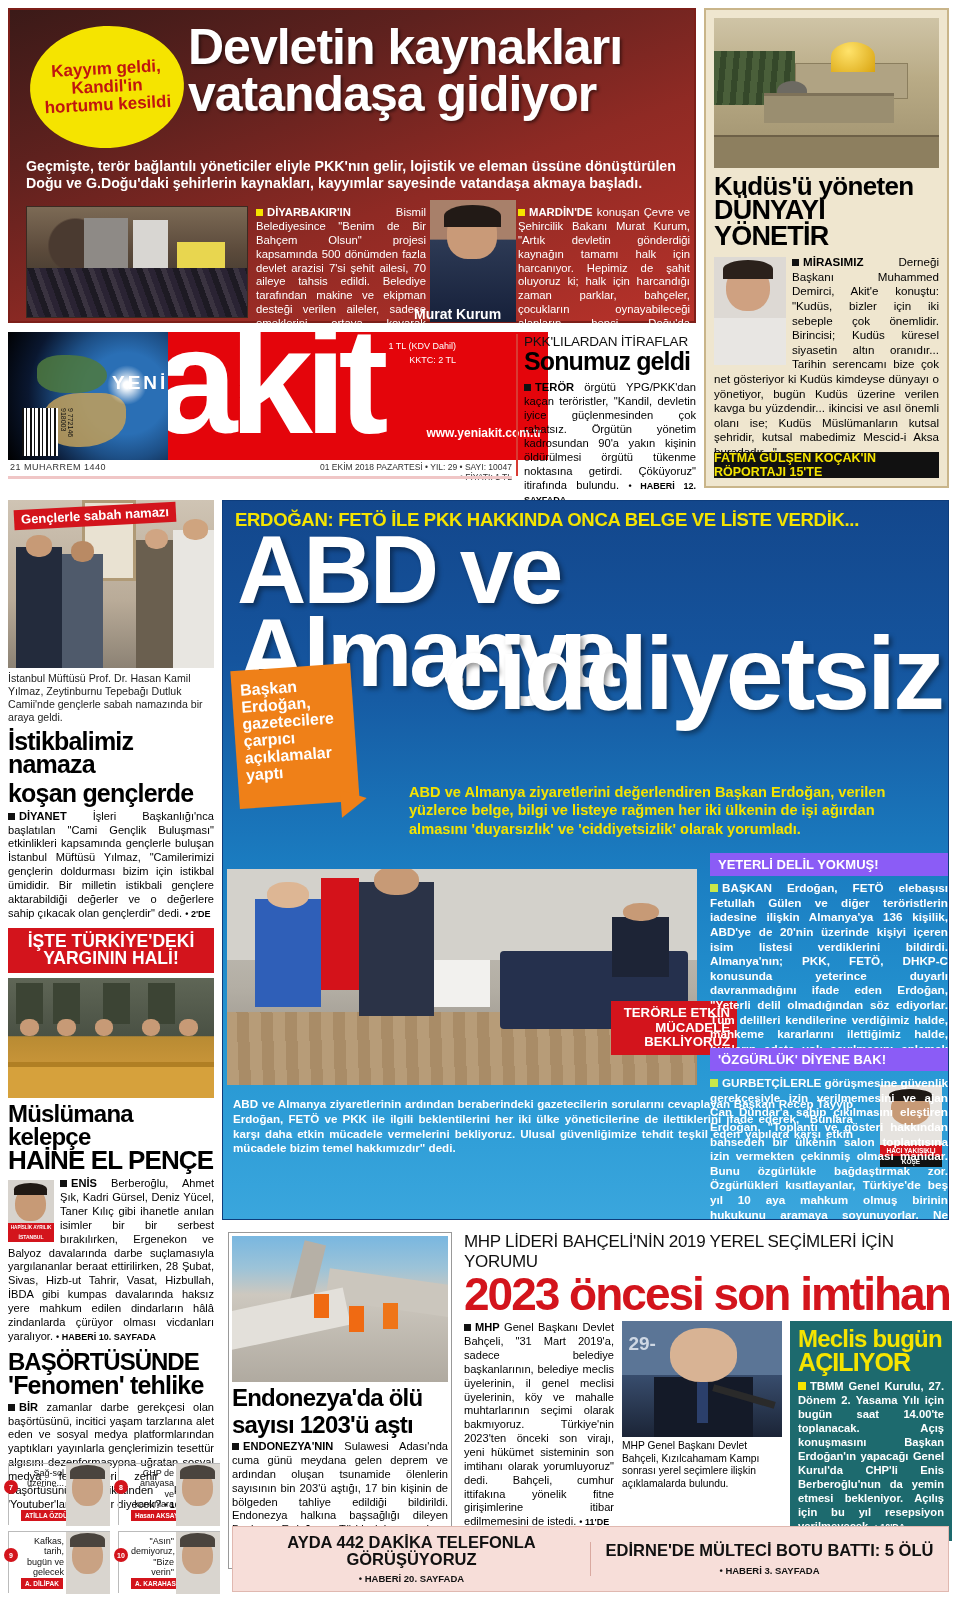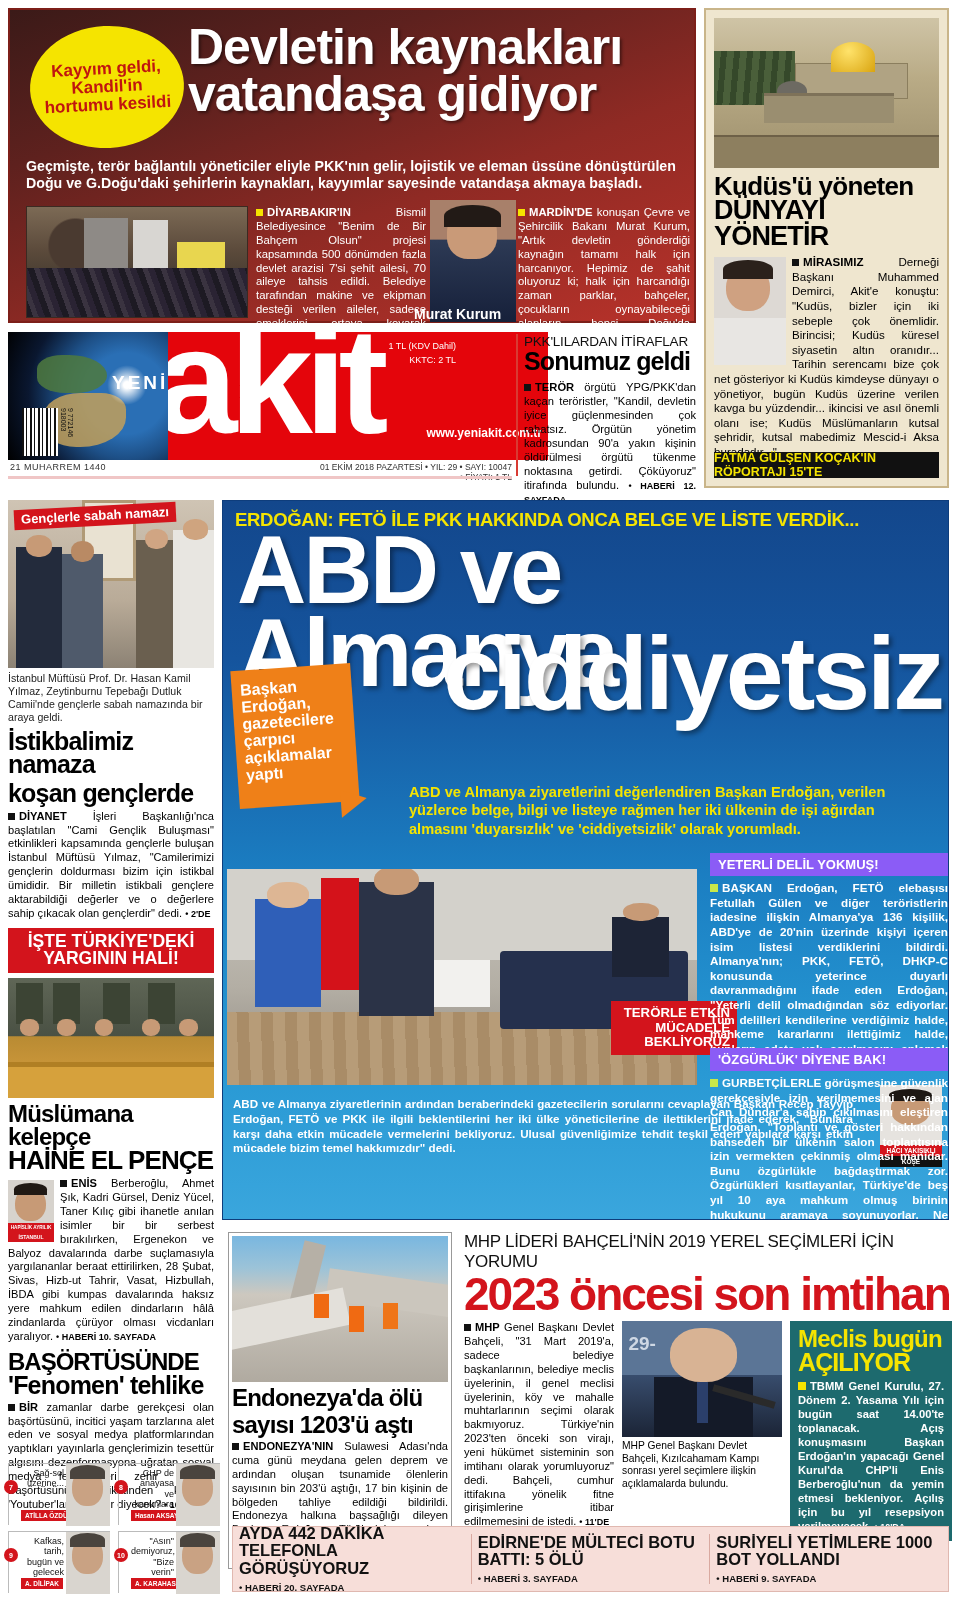--- a/index.html
+++ b/index.html
@@ -377,21 +377,21 @@
   .meclis-h2 { color:#f5e400; font-weight:bold; font-size:25px; line-height:.94; letter-spacing:-.9px;}
   .meclis-b { font-weight:bold; font-size:11.2px; line-height:1.25; margin-top:5px; text-align:justify; }
   .sqy { display:inline-block; width:8px; height:8px; background:#f5e400; margin-right:4px; }
 
   
   .bottom-strap {
     position:absolute; left:232px; top:1526px; width:717px; height:66px;
     background:#f7ded9; border:1px solid #e0b8b0;
     display:flex; align-items:center;
   }
-  .bs-item { flex:1; padding: 0 6px; }
+  .bs-item { flex:1; text-align:center; padding: 0 6px; }
   .bs-item + .bs-item { border-left: 1px solid #d9a9a0; }
   .bs-t { font-size: 16.5px; font-weight:bold; line-height:1.06; color:#111; }
   .bs-p { font-size: 9.5px; font-weight:bold; margin-top:5px; color:#111; }
 </style>
 </head>
 <body>
 
 <div class="page">
 
   <div class="top-banner">
@@ -699,19 +699,15 @@
 
   <div class="bottom-strap">
     <div class="bs-item">
       <div class="bs-t">AYDA 442 DAKİKA TELEFONLA GÖRÜŞÜYORUZ</div>
       <div class="bs-p">• HABERİ 20. SAYFADA</div>
     </div>
     <div class="bs-item">
       <div class="bs-t">EDİRNE'DE MÜLTECİ BOTU BATTI: 5 ÖLÜ</div>
       <div class="bs-p">• HABERİ 3. SAYFADA</div>
     </div>
-    <div class="bs-item">
-      <div class="bs-t">SURİYELİ YETİMLERE 1000 BOT YOLLANDI</div>
-      <div class="bs-p">• HABERİ 9. SAYFADA</div>
-    </div>
   </div>
 
 </div>
 
 </body></html>

